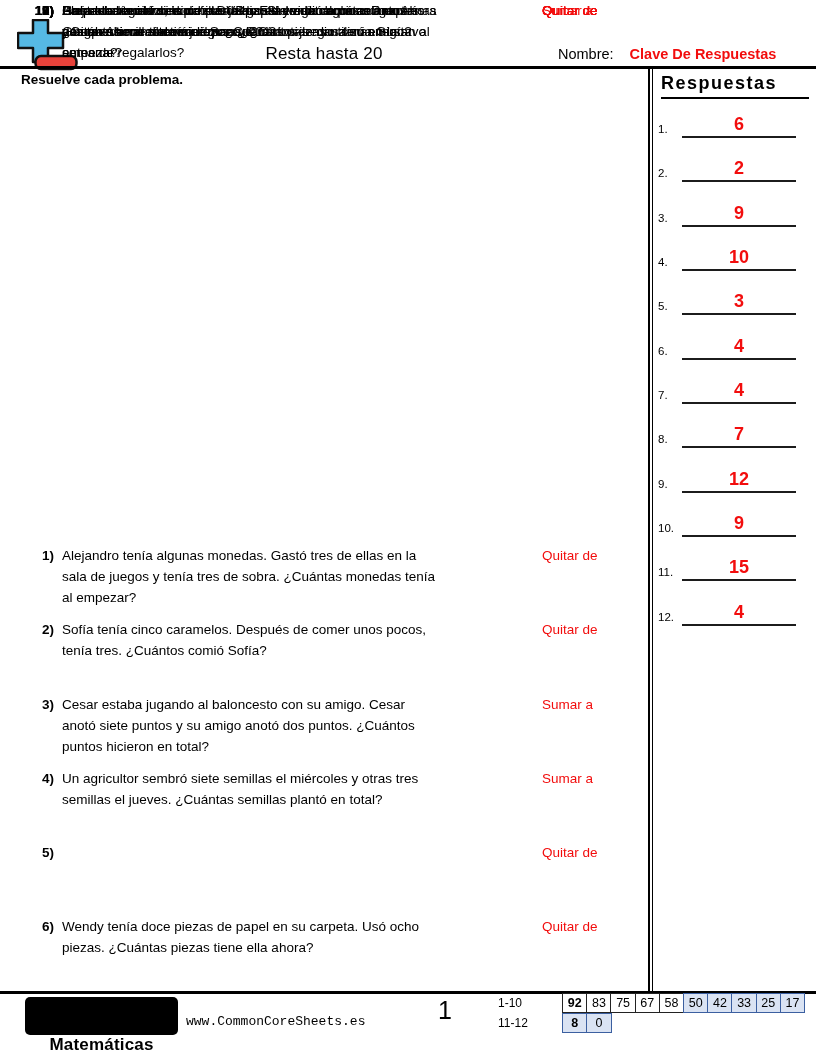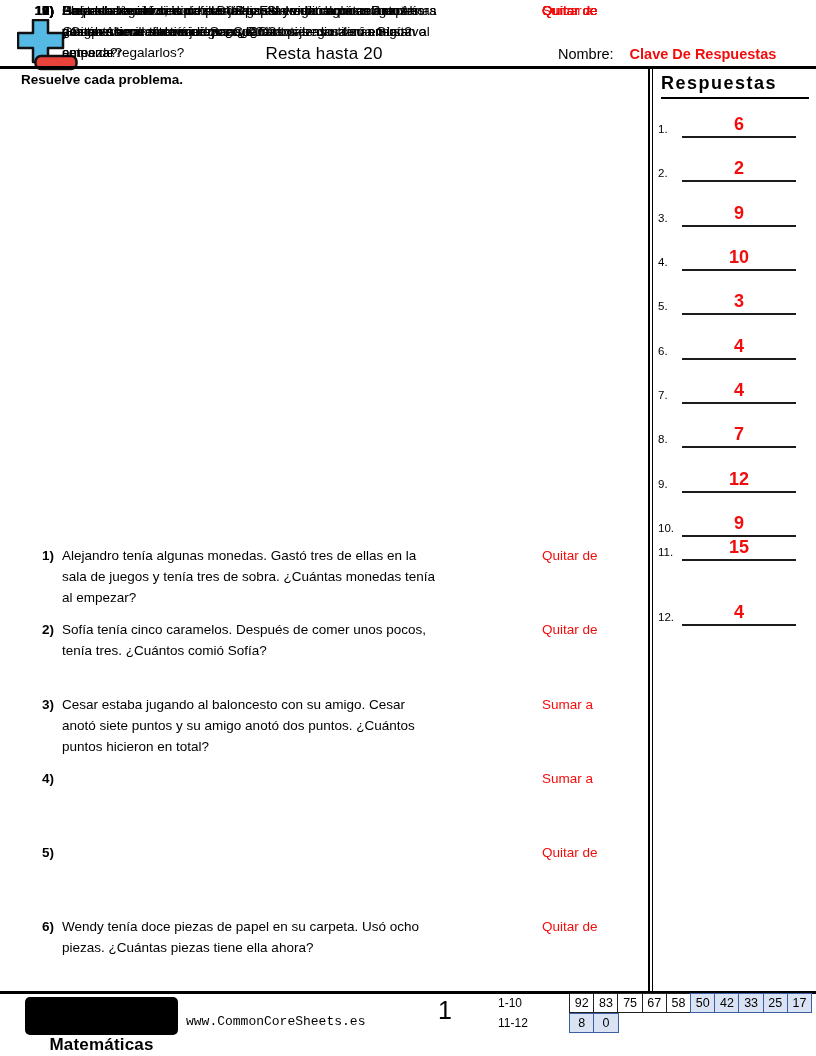--- a/index.html
+++ b/index.html
@@ -41,21 +41,21 @@
   .brand{position:absolute;left:25px;top:997px;width:153px;height:38px;background:#000;border-radius:5px;}
   .brand-pill{position:absolute;left:3px;top:3.5px;right:3px;bottom:3.5px;background:#fff;
               border-radius:17px;display:flex;align-items:center;justify-content:center;
               font-weight:bold;font-size:17px;letter-spacing:.2px;margin-top:44px;}
   .site-url{position:absolute;left:186px;top:1014px;font-size:13px;font-family:Liberation Mono, monospace;}
   .page-num{position:absolute;left:420px;top:996px;width:50px;text-align:center;font-size:25px;}
   .score-label{position:absolute;left:498px;width:60px;font-size:12px;}
   .score-row{position:absolute;left:562px;display:flex;}
   .score-cell{width:23.4px;height:17.6px;border:1.2px solid #222;margin-left:-1.2px;
               display:flex;align-items:center;justify-content:center;font-size:12.5px;background:#fff;}
-  .score-row .score-cell:first-child{margin-left:7px;}
+  .score-row .score-cell:first-child{margin-left:0;font-weight:bold;}
   .score-cell.blue{background:#dae3f3;border-color:#3b5fa0;}
 
   
   .prob:nth-of-type(1){top:100px}.prob:nth-of-type(2){top:174px}.prob:nth-of-type(3){top:248px}
   .prob:nth-of-type(4){top:323px}.prob:nth-of-type(5){top:397px}.prob:nth-of-type(6){top:471px}
   .prob:nth-of-type(7){top:545px}.prob:nth-of-type(8){top:619px}.prob:nth-of-type(9){top:694px}
   .prob:nth-of-type(10){top:768px}.prob:nth-of-type(11){top:842px}.prob:nth-of-type(12){top:916px}
 </style>
 </head>
 <body>
@@ -92,20 +92,22 @@
   </div>
   <div class="prob">
     <span class="p-num">3)</span>
     <div class="p-text">Cesar estaba jugando al baloncesto con su amigo. Cesar
 anotó siete puntos y su amigo anotó dos puntos. ¿Cuántos
 puntos hicieron en total?</div>
     <span class="p-label">Sumar a</span>
   </div>
   <div class="prob">
     <span class="p-num">4)</span>
+    <div class="p-text">Un agricultor sembró siete semillas el miércoles y otras tres
+semillas el jueves. ¿Cuántas semillas plantó en total?</div>
     <span class="p-label">Sumar a</span>
   </div>
   <div class="prob">
     <span class="p-num">5)</span>
     <span class="p-label">Quitar de</span>
   </div>
   <div class="prob">
     <span class="p-num">6)</span>
     <div class="p-text">Wendy tenía doce piezas de papel en su carpeta. Usó ocho
 piezas. ¿Cuántas piezas tiene ella ahora?</div>
@@ -186,21 +188,21 @@
     <span class="ans-line"><span class="ans-val">7</span></span>
   </div>
   <div class="ans" style="top:457px">
     <span class="ans-num">9.</span>
     <span class="ans-line"><span class="ans-val">12</span></span>
   </div>
   <div class="ans" style="top:501px">
     <span class="ans-num">10.</span>
     <span class="ans-line"><span class="ans-val">9</span></span>
   </div>
-  <div class="ans" style="top:525px">
+  <div class="ans" style="top:545px">
     <span class="ans-num">11.</span>
     <span class="ans-line"><span class="ans-val">15</span></span>
   </div>
   <div class="ans" style="top:590px">
     <span class="ans-num">12.</span>
     <span class="ans-line"><span class="ans-val">4</span></span>
   </div>
 
   <div class="hr-bottom"></div>
   <div class="brand">

